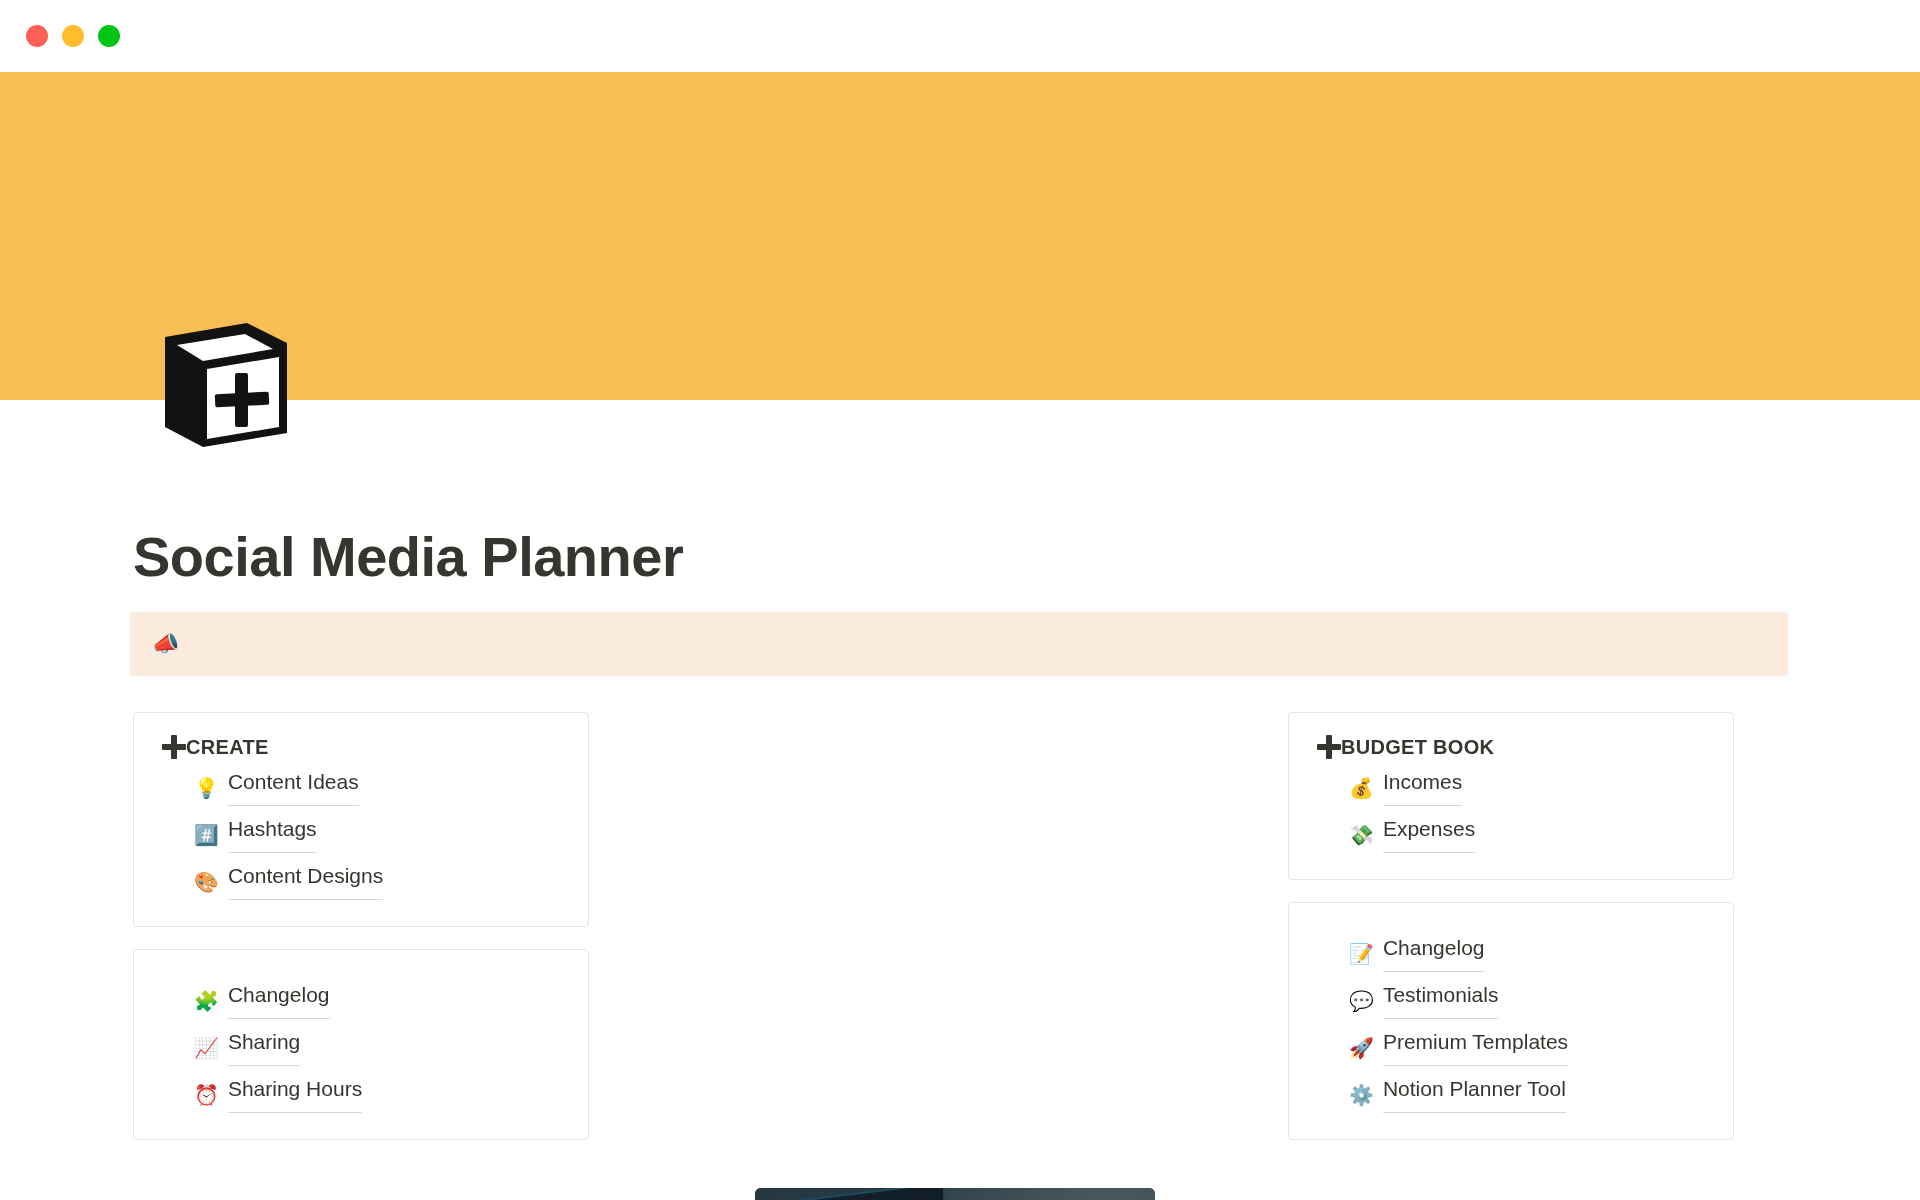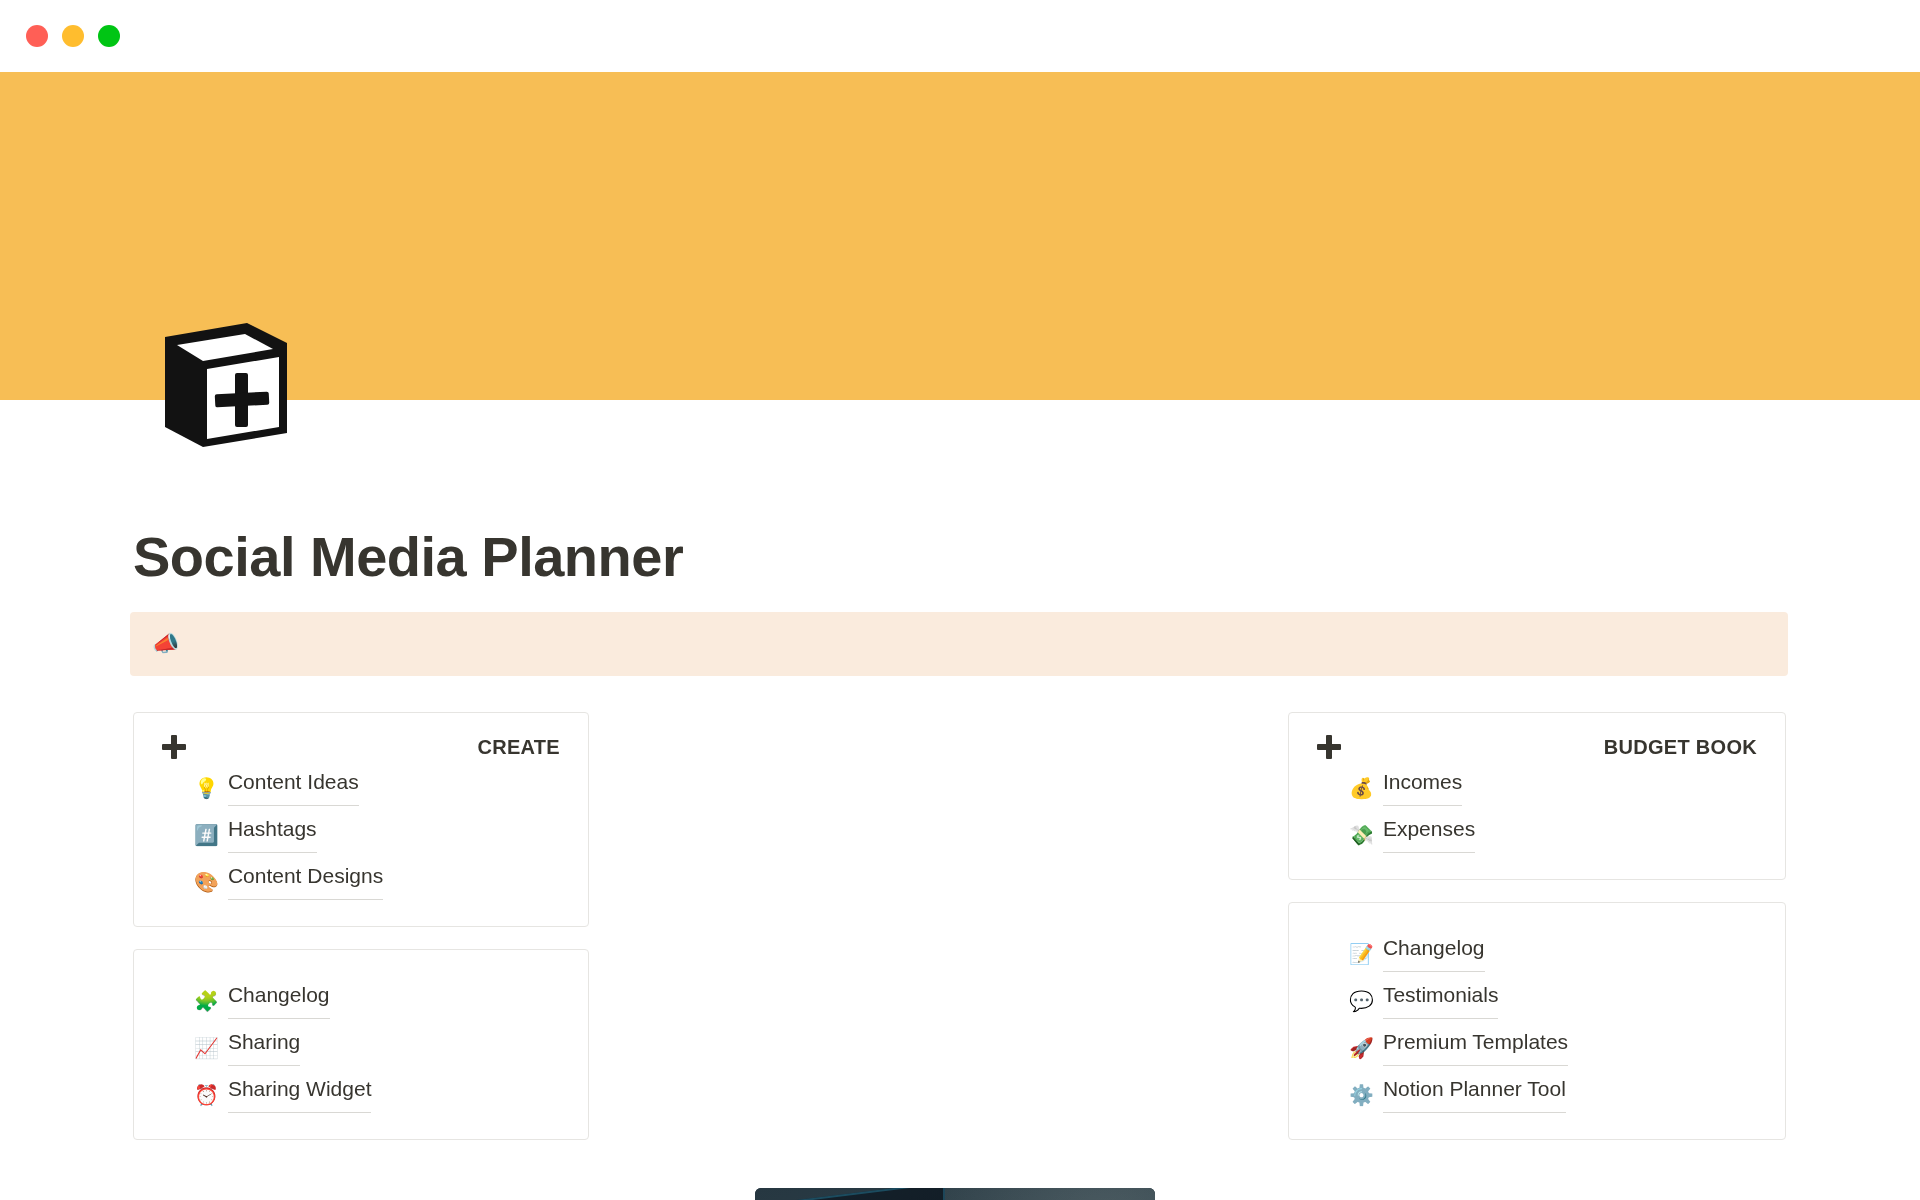--- a/index.html
+++ b/index.html
@@ -57,34 +57,33 @@
     display: flex; align-items: center;
     padding-left: 22px;
   }
   .callout-emoji { font-size: 22px; line-height: 1; margin-right: 16px; }
   .callout-text {
     font-size: 20px; color: #37352F; white-space: nowrap;
   }
 
   
   .col-left  { position: absolute; left: 133px; top: 312px; width: 456px; }
-  .col-right { position: absolute; left: 1288px; top: 312px; width: 498px; }
+  .col-right { position: absolute; left: 1288px; top: 312px; width: 446px; }
 
   .card {
     border: 1px solid #E6E5E2;
     border-radius: 4px;
     background: #ffffff;
     padding: 22px 28px 26px 28px;
     margin-bottom: 22px;
   }
   .card-header {
     display: flex; align-items: center;
     gap: 0;
     margin-bottom: 8px;
-    justify-content: space-between;
   }
   .plus-icon {
     width: 24px; height: 24px;
     position: relative; flex: 0 0 auto;
   }
   .plus-icon::before, .plus-icon::after {
     content: ""; position: absolute; background: #37352F; border-radius: 1px;
   }
   .plus-icon::before { left: 9px; top: 0;  width: 6px; height: 24px; }
   .plus-icon::after  { left: 0;  top: 9px; width: 24px; height: 6px; }
@@ -206,21 +205,21 @@
         <li>
           <span class="item-emoji">🧩</span>
           <span class="item-label">Changelog</span>
         </li>
         <li>
           <span class="item-emoji">📈</span>
           <span class="item-label">Sharing</span>
         </li>
         <li>
           <span class="item-emoji">⏰</span>
-          <span class="item-label">Sharing Widget</span>
+          <span class="item-label">Sharing Hours</span>
         </li>
       </ul>
     </div>
 
   </div>
 
   <div class="col-right">
 
     <div class="card">
       <div class="card-header">

